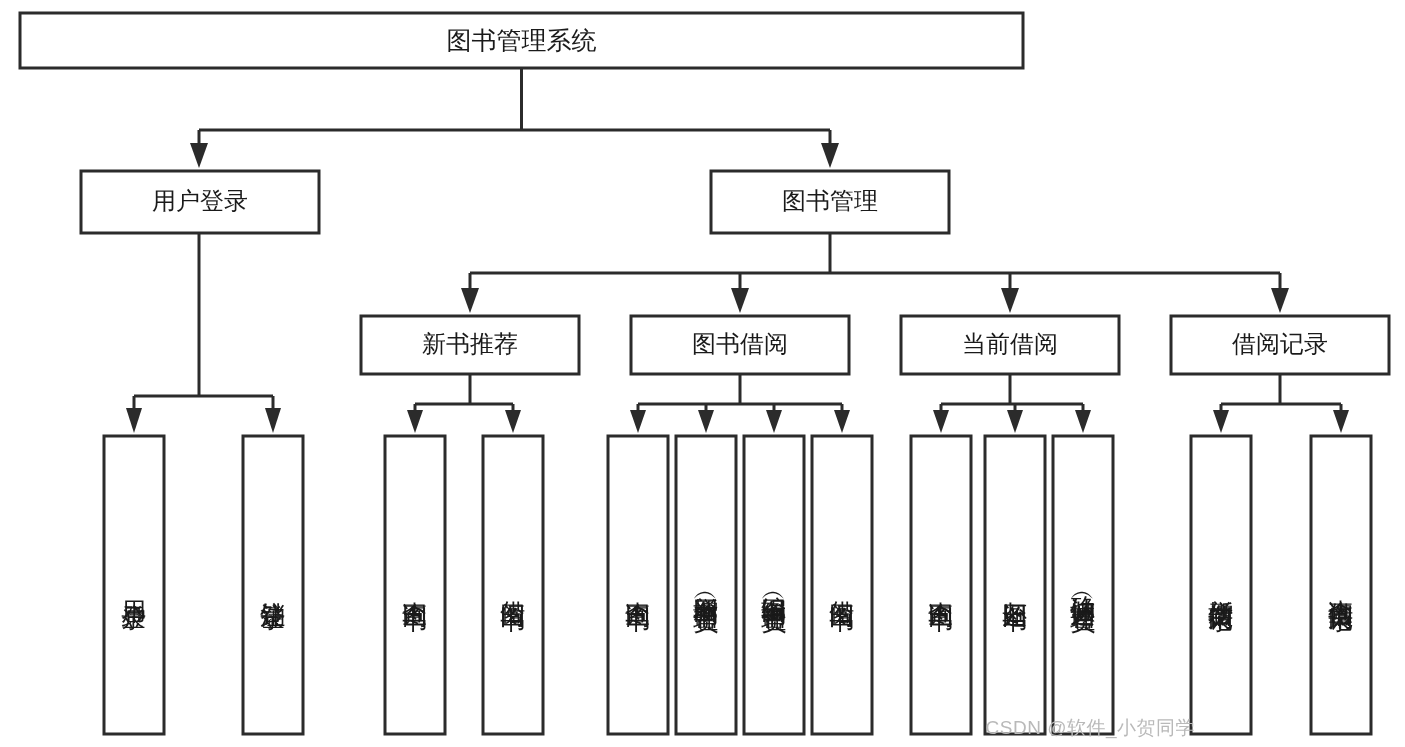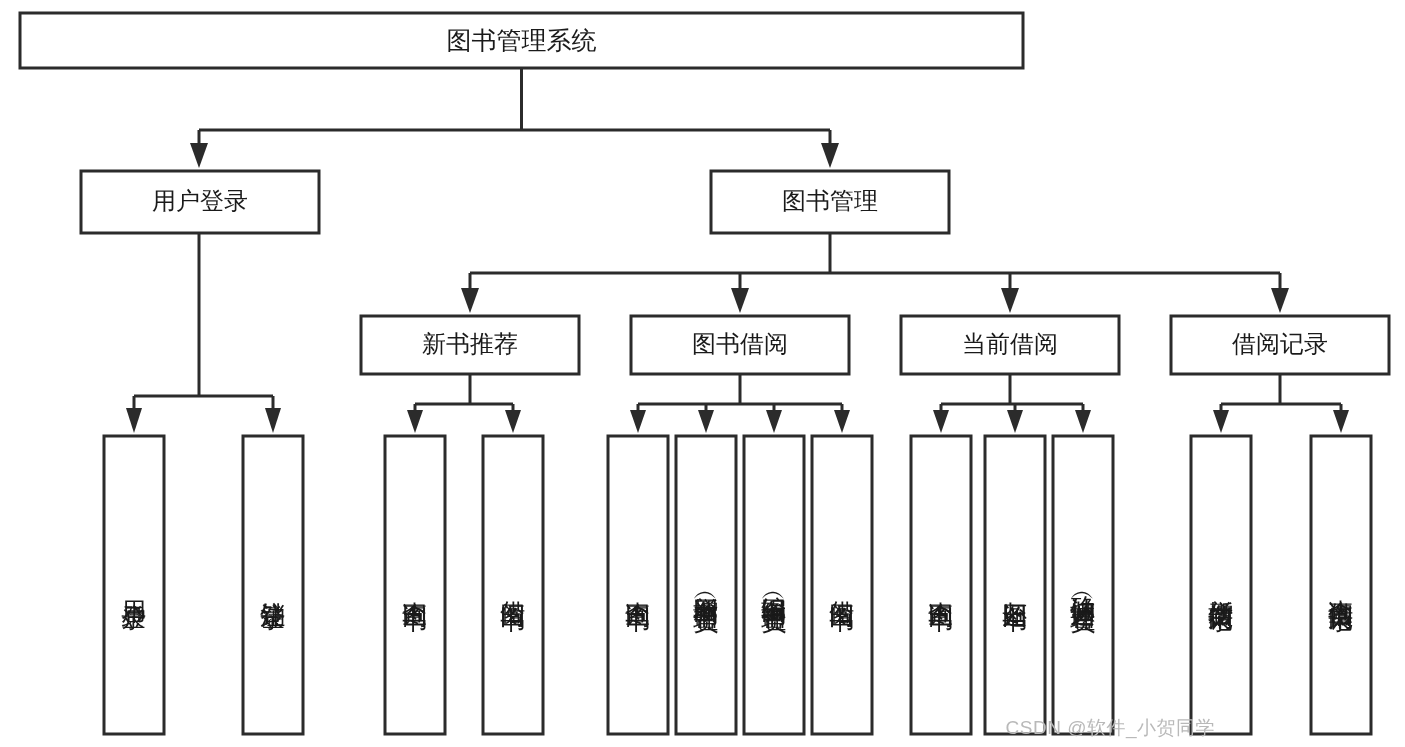--- a/index.html
+++ b/index.html
@@ -62,21 +62,21 @@
     color: #1a1a1a;
     letter-spacing: 2px;
     display: flex;
     align-items: center;
     justify-content: center;
     white-space: nowrap;
     pointer-events: none;
   }
   .watermark {
     position: absolute;
-    right: 4px;
+    right: 24px;
     bottom: 6px;
     font-family: "Liberation Sans", "DejaVu Sans", sans-serif;
     font-size: 19px;
     color: #b9b9b9;
     white-space: nowrap;
     letter-spacing: 0.5px;
   }
 </style>
 </head>
 <body>

